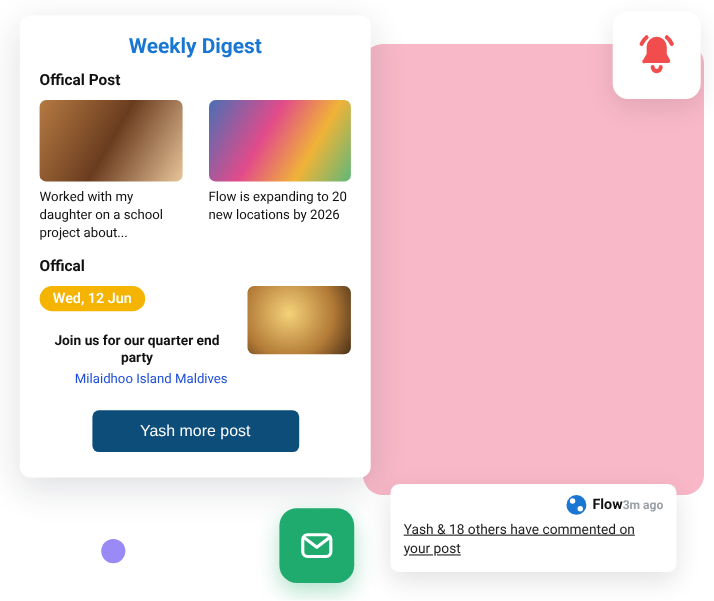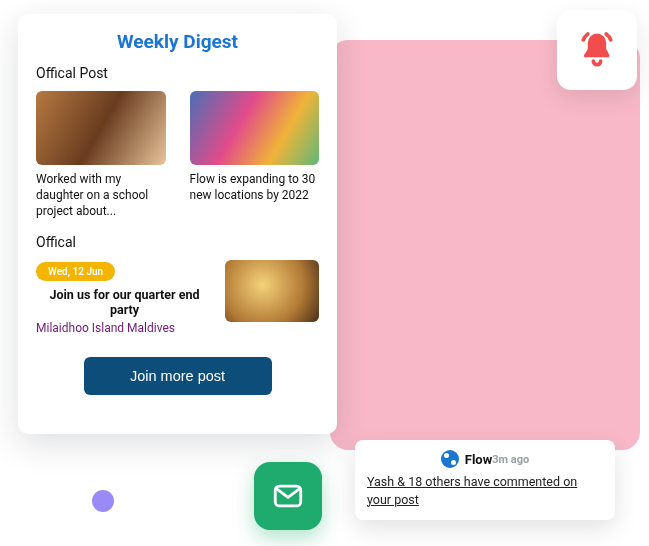--- a/index.html
+++ b/index.html
@@ -32,21 +32,21 @@
     padding: 16px 18px 18px 18px;
   }
   .digest-title {
     text-align: center;
     color: #1976d2;
     font-weight: 700;
     font-size: 19px;
     margin-bottom: 12px;
   }
   .section-title {
-    font-weight: 400;
+    font-weight: 700;
     font-size: 14px;
     color: #111;
     margin-bottom: 10px;
   }
   .posts-row {
     display: flex;
     gap: 24px;
     margin-bottom: 14px;
   }
   .post-col {
@@ -75,36 +75,37 @@
     display:flex;
     align-items:flex-start;
     gap:12px;
     margin-top:8px;
   }
   .event-left { flex:1; }
   .event-date {
     display:inline-block;
     background:#f4b400;
     color:#fff;
-    font-size:10px;
+    font-size:13px;
     font-weight:600;
     border-radius:999px;
     padding:4px 12px;
-    margin-bottom:6px;
+    margin-bottom:20px;
   }
   .event-title {
     font-size:12.5px;
     font-weight:700;
     color:#111;
     margin-bottom:4px;
     text-align:center;
   }
   .event-loc {
     font-size:12px;
-    color:#701a75;
+    color:#1d4ed8;
+    margin-left:32px;
   }
   .event-thumb {
     width:94px;
     height:62px;
     border-radius:6px;
     background: radial-gradient(circle at 40% 40%, #f5d27a 0%, #b27a36 60%, #4a2f17 100%);
     flex-shrink:0;
   }
   .view-more {
     display:block;
@@ -138,21 +139,21 @@
     top:440px;
     width:260px;
     background:#fff;
     border-radius:8px;
     box-shadow:0 8px 24px rgba(0,0,0,0.12);
     padding:10px 12px 12px 12px;
   }
   .notif-head {
     display:flex;
     align-items:center;
-    justify-content:center;
+    justify-content:flex-end;
     margin-bottom:5px;
   }
   .notif-app {
     display:flex;
     align-items:center;
     gap:6px;
     font-weight:700;
     font-size:13px;
     color:#111;
   }
@@ -216,37 +217,37 @@
   <div class="digest-title">Weekly Digest</div>
 
   <div class="section-title">Offical Post</div>
   <div class="posts-row">
     <div class="post-col">
       <div class="post-thumb thumb-a"></div>
       <div class="post-caption">Worked with my daughter on a school project about...</div>
     </div>
     <div class="post-col">
       <div class="post-thumb thumb-b"></div>
-      <div class="post-caption">Flow is expanding to 30 new locations by 2022</div>
+      <div class="post-caption">Flow is expanding to 20 new locations by 2026</div>
     </div>
   </div>
 
   <div class="section-title">Offical</div>
   <div class="events-block">
     <div class="event-row">
       <div class="event-left">
         <span class="event-date">Wed, 12 Jun</span>
         <div class="event-title">Join us for our quarter end party</div>
         <div class="event-loc">Milaidhoo Island Maldives</div>
       </div>
       <div class="event-thumb"></div>
     </div>
   </div>
 
-  <button class="view-more">Join more post</button>
+  <button class="view-more">Yash more post</button>
 </div>
 
 <div class="bell-card">
   <svg width="44" height="44" viewBox="0 0 24 24" fill="none">
     <path d="M12 3a5 5 0 0 0-5 5v3.5l-1.6 2.7A1 1 0 0 0 6.3 16h11.4a1 1 0 0 0 .9-1.5L17 11.5V8a5 5 0 0 0-5-5Z" fill="#f24d4d"></path>
     <path d="M10 18a2 2 0 0 0 4 0" stroke="#f24d4d" stroke-width="2" stroke-linecap="round"></path>
     <path d="M4.5 6.5A9 9 0 0 1 7 3.2" stroke="#f24d4d" stroke-width="2" stroke-linecap="round"></path>
     <path d="M19.5 6.5A9 9 0 0 0 17 3.2" stroke="#f24d4d" stroke-width="2" stroke-linecap="round"></path>
   </svg>
 </div>

